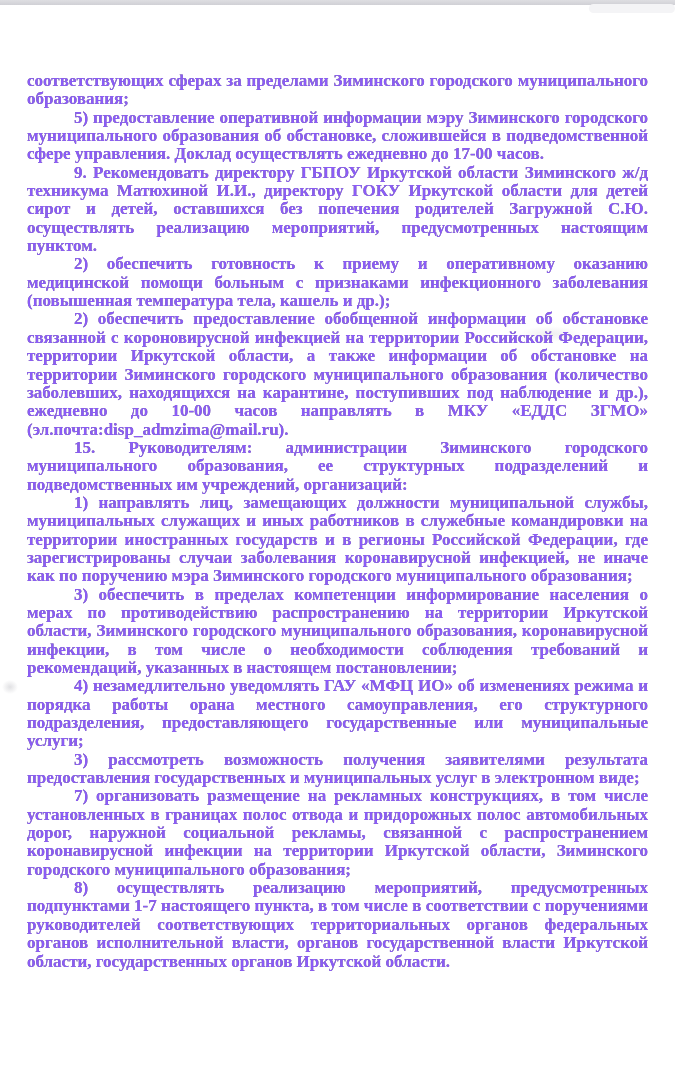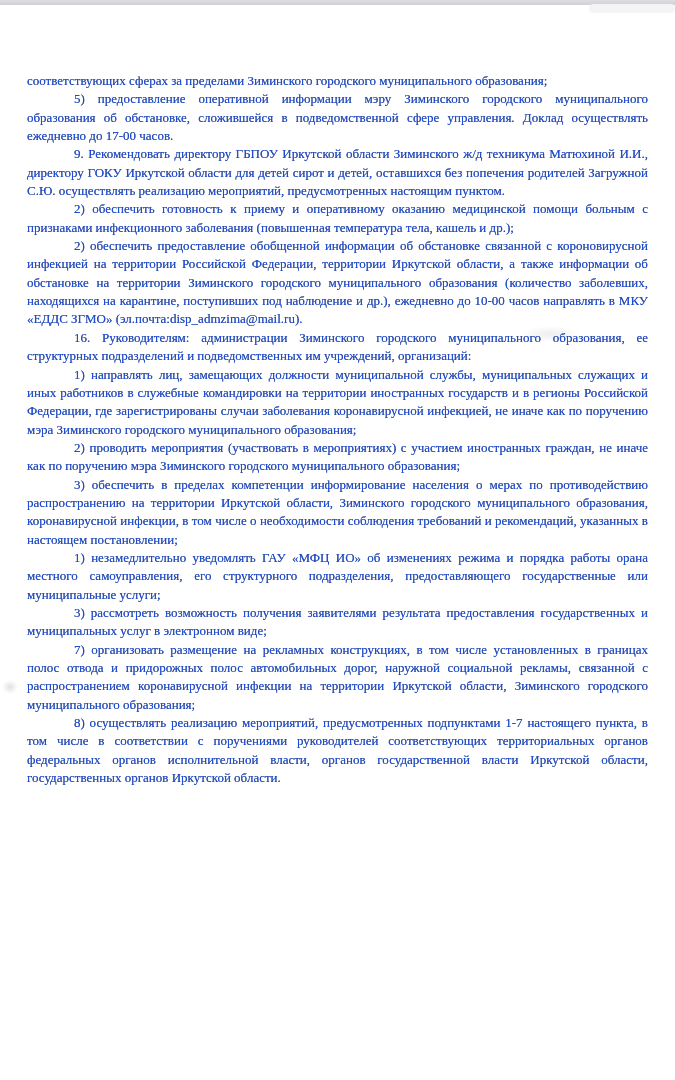--- a/index.html
+++ b/index.html
@@ -46,25 +46,26 @@
     top: 326px;
     width: 60px;
     height: 16px;
     background: radial-gradient(closest-side, rgba(198,198,205,0.30), rgba(198,198,205,0));
   }
   .doc-text {
     position: absolute;
     top: 72px;
     left: 27px;
     width: 621px;
-    color: #1d4ed8;
-    font-size: 13px;
+    color: #8b5cf6;
+    font-size: 17px;
     line-height: 18.35px;
     text-align: justify;
     text-shadow: 0 0 0.5px rgba(31,31,34,0.65);
+    font-weight: bold;
   }
   .doc-text p {
     margin: 0;
     padding: 0;
     text-indent: 47px;
   }
   .doc-text p.no-indent {
     text-indent: 0;
   }
 </style>
@@ -77,23 +78,22 @@
   <div class="artifact-topright"></div>
   <div class="smudge-a"></div>
   <div class="smudge-b"></div>
 
   <div class="doc-text">
     <p class="no-indent">соответствующих сферах за пределами Зиминского городского муниципального образования;</p>
     <p>5) предоставление оперативной информации мэру Зиминского городского муниципального образования об обстановке, сложившейся в подведомственной сфере управления. Доклад осуществлять ежедневно до 17-00 часов.</p>
     <p>9. Рекомендовать директору ГБПОУ Иркутской области Зиминского ж/д техникума Матюхиной И.И., директору ГОКУ Иркутской области для детей сирот и детей, оставшихся без попечения родителей Загружной С.Ю. осуществлять реализацию мероприятий, предусмотренных настоящим пунктом.</p>
     <p>2) обеспечить готовность к приему и оперативному оказанию медицинской помощи больным с признаками инфекционного заболевания (повышенная температура тела, кашель и др.);</p>
     <p>2) обеспечить предоставление обобщенной информации об обстановке связанной с короновирусной инфекцией на территории Российской Федерации, территории Иркутской области, а также информации об обстановке на территории Зиминского городского муниципального образования (количество заболевших, находящихся на карантине, поступивших под наблюдение и др.), ежедневно до 10-00 часов направлять в МКУ «ЕДДС ЗГМО» (эл.почта:disp_admzima@mail.ru).</p>
-    <p>16. Руководителям: администрации Зиминского городского муниципального образования, ее структурных подразделений и подведомственных им учреждений, организаций:</p>
+    <p>15. Руководителям: администрации Зиминского городского муниципального образования, ее структурных подразделений и подведомственных им учреждений, организаций:</p>
     <p>1) направлять лиц, замещающих должности муниципальной службы, муниципальных служащих и иных работников в служебные командировки на территории иностранных государств и в регионы Российской Федерации, где зарегистрированы случаи заболевания коронавирусной инфекцией, не иначе как по поручению мэра Зиминского городского муниципального образования;</p>
-    <p>2) проводить мероприятия (участвовать в мероприятиях) с участием иностранных граждан, не иначе как по поручению мэра Зиминского городского муниципального образования;</p>
     <p>3) обеспечить в пределах компетенции информирование населения о мерах по противодействию распространению на территории Иркутской области, Зиминского городского муниципального образования, коронавирусной инфекции, в том числе о необходимости соблюдения требований и рекомендаций, указанных в настоящем постановлении;</p>
-    <p>1) незамедлительно уведомлять ГАУ «МФЦ ИО» об изменениях режима и порядка работы орана местного самоуправления, его структурного подразделения, предоставляющего государственные или муниципальные услуги;</p>
+    <p>4) незамедлительно уведомлять ГАУ «МФЦ ИО» об изменениях режима и порядка работы орана местного самоуправления, его структурного подразделения, предоставляющего государственные или муниципальные услуги;</p>
     <p>3) рассмотреть возможность получения заявителями результата предоставления государственных и муниципальных услуг в электронном виде;</p>
     <p>7) организовать размещение на рекламных конструкциях, в том числе установленных в границах полос отвода и придорожных полос автомобильных дорог, наружной социальной рекламы, связанной с распространением коронавирусной инфекции на территории Иркутской области, Зиминского городского муниципального образования;</p>
     <p>8) осуществлять реализацию мероприятий, предусмотренных подпунктами 1-7 настоящего пункта, в том числе в соответствии с поручениями руководителей соответствующих территориальных органов федеральных органов исполнительной власти, органов государственной власти Иркутской области, государственных органов Иркутской области.</p>
   </div>
 
 </div>
 
 </body></html>

